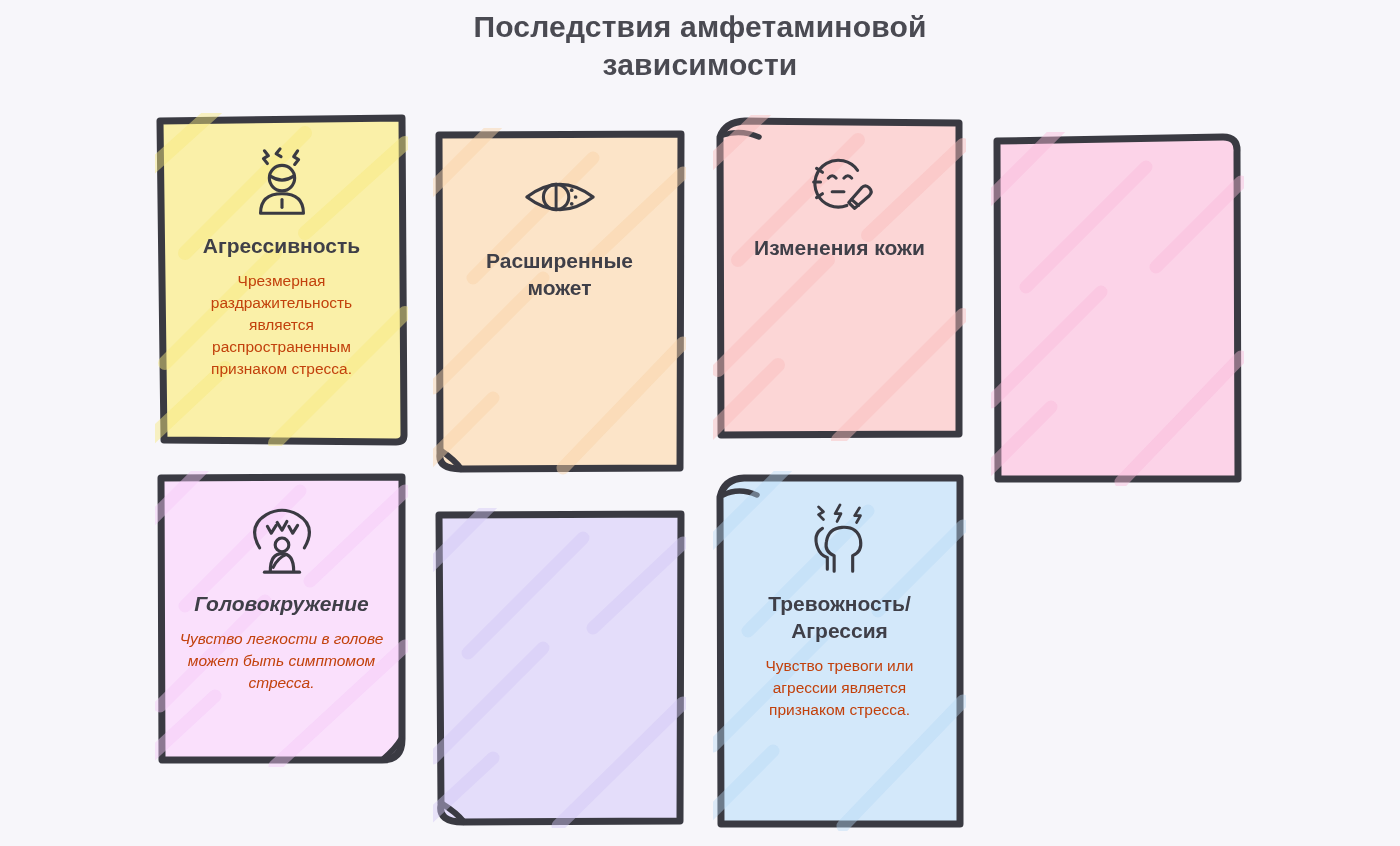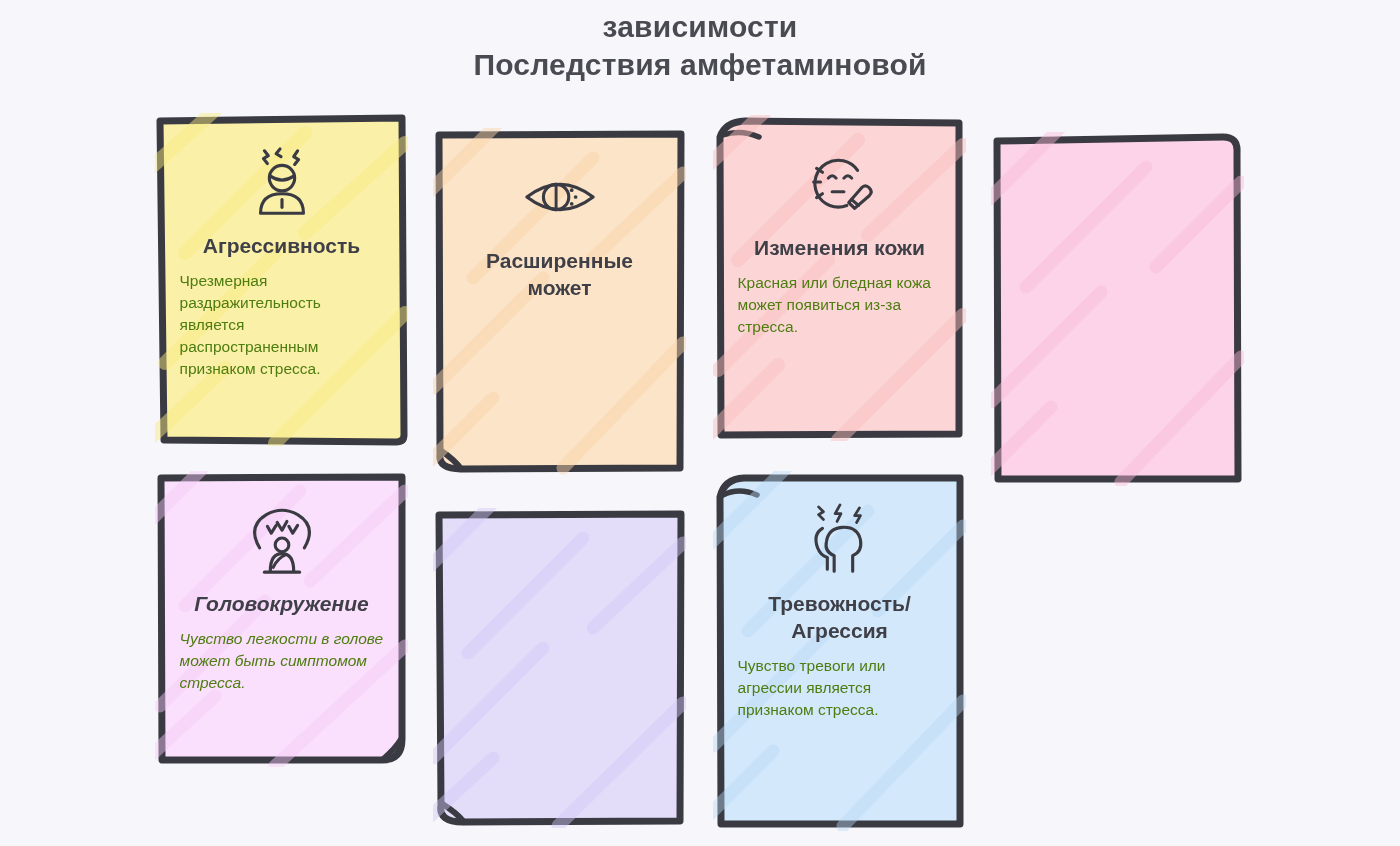--- a/index.html
+++ b/index.html
@@ -86,41 +86,42 @@
     font-weight: bold;
     color: #3f3f48;
     text-align: center;
     line-height: 1.28;
     margin: 2px 0 10px;
     max-width: 96%;
   }
 
   .card-desc {
     font-size: 15.5px;
-    color: #4d7c0f;
+    color: #c2410c;
+    text-align: center;
     line-height: 1.42;
     max-width: 94%;
   }
 
   
   .hatch {
     position: absolute;
     left: 0; top: 0;
     width: 100%; height: 100%;
     z-index: 1;
     pointer-events: none;
     opacity: 0.55;
   }
 </style>
 </head>
 <body style="background: rgb(247, 246, 250);">
 
 <div id="page-title">
+  <span class="line">Последствия амфетаминовой</span>
   <span class="line">зависимости</span>
-  <span class="line">Последствия амфетаминовой</span>
 </div>
 
 <div class="board">
 
   <div class="card" style="left:155px; top:113px; width:253px; height:333px;">
     <svg class="card-bg" viewBox="0 0 253 333" preserveAspectRatio="none">
       <path id="shape-0" d="M5,8 L247,5 L249,322 Q249,329 241,329 L9,327 Z" fill="#faf0a8" stroke="#3a3a42" stroke-width="7" stroke-linejoin="round"></path>
     </svg>
     <svg class="hatch" viewBox="0 0 253 333" preserveAspectRatio="none">
       <g stroke="#f7e97f" stroke-width="14" stroke-linecap="round" opacity="0.85">
@@ -200,21 +201,20 @@
           <path d="M58 26 A24 24 0 1 0 47 62"></path>
           <path d="M16 24 L22 28 M13 38 L20 38 M16 54 L22 50"></path>
           <path d="M28 34 Q32 29 36 34"></path>
           <path d="M44 34 Q48 29 52 34"></path>
           <path d="M32 48 L44 48"></path>
           <path d="M49 59 L62 44 Q66 40 70 44 Q74 48 70 52 L55 65 Z"></path>
           <path d="M52 56 L59 62"></path>
         </svg>
       </span>
       <div class="card-title">Изменения кожи</div>
-      <div class="card-desc">Красная или бледная кожа может появиться из-за стресса.</div>
     </div>
   </div>
 
   <div class="card" style="left:991px; top:132px; width:253px; height:354px;">
     <svg class="card-bg" viewBox="0 0 253 354" preserveAspectRatio="none">
       <path d="M6,9 L232,5 Q247,5 246,20 L247,347 L7,347 Z" fill="#fcd3e8" stroke="#3a3a42" stroke-width="7" stroke-linejoin="round"></path>
     </svg>
     <svg class="hatch" viewBox="0 0 253 354" preserveAspectRatio="none">
       <g stroke="#f9b9da" stroke-width="13" stroke-linecap="round" opacity="0.8">
         <line x1="-10" y1="75" x2="80" y2="-15" stroke="#f9b9da"></line>

